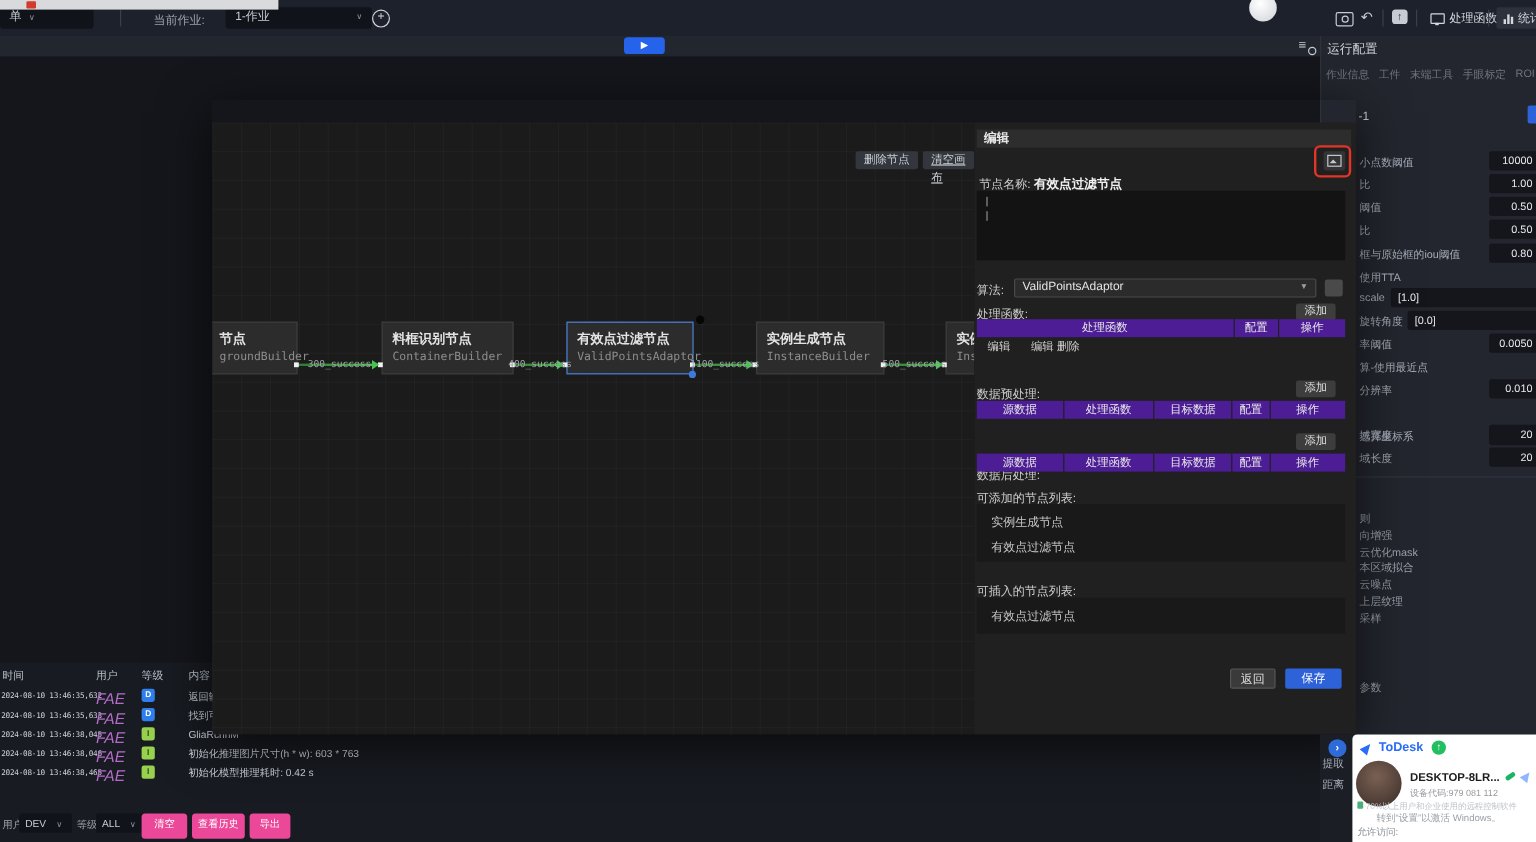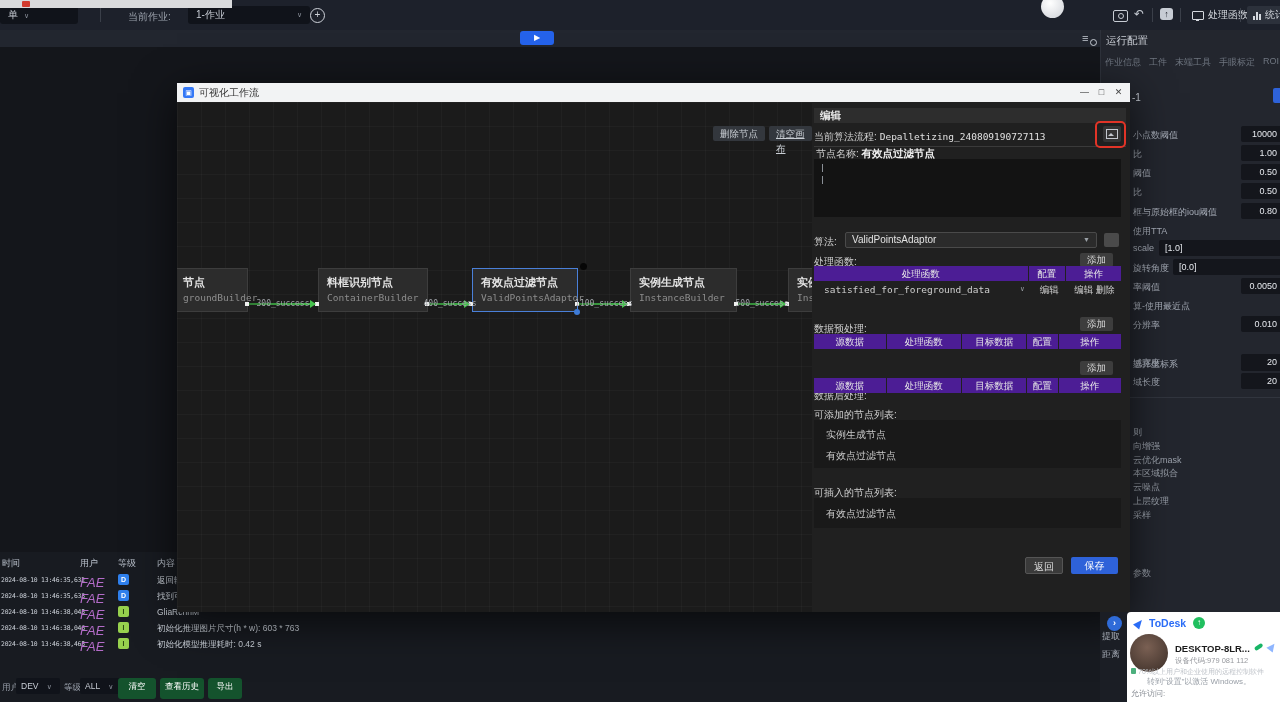--- a/index.html
+++ b/index.html
@@ -61,21 +61,21 @@
   .lg-user{position:absolute;left:80px;top:3px;font-size:13px;color:#b46cc9;font-style:italic;}
   .lg-badge{position:absolute;left:118px;top:2px;width:11px;height:11px;border-radius:2px;
             font-size:7px;font-weight:bold;text-align:center;line-height:11px;}
   .lv-D{background:#2f80ed;color:#fff;}
   .lv-I{background:#97d14e;color:#2c4a12;}
   .lg-content{position:absolute;left:157px;top:3px;font-size:8.5px;color:#ccd2da;white-space:nowrap;}
   .log-ctl{position:absolute;left:0;top:126px;width:100%;height:16px;}
   .lc-label{position:absolute;top:4px;font-size:8.5px;color:#9aa1ac;}
   .lc-select{position:absolute;top:0;height:16px;background:#10131a;border-radius:2px;color:#c7ccd4;
              font-size:8.5px;line-height:16px;padding:0 5px;}
-  .lc-btn{position:absolute;top:0;height:21px;background:#14532d;border-radius:3px;color:#fff;
+  .lc-btn{position:absolute;top:0;height:21px;background:#ec4899;border-radius:3px;color:#fff;
           font-size:8.5px;line-height:16px;text-align:center;}
   
   .modal{position:absolute;left:177px;top:83px;width:953px;height:529px;z-index:10;
          box-shadow:0 10px 40px rgba(0,0,0,.65);}
   .m-titlebar{position:absolute;left:0;top:0;width:953px;height:19px;background:#f2f3f4;display:flex;align-items:center;}
   .m-appicon{width:11px;height:11px;background:#3478f6;border-radius:2px;margin:0 5px 0 6px;
              color:#fff;font-size:7px;line-height:11px;text-align:center;}
   .m-title{font-size:10px;color:#333;}
   .m-ctl{position:absolute;top:0;width:15px;height:19px;color:#444;font-size:9px;line-height:19px;text-align:center;}
   .m-body{position:absolute;left:0;top:19px;width:953px;height:510px;display:flex;}
@@ -333,27 +333,20 @@
       <span class="lc-select" style="left:16px;width:34px;"><span>DEV</span> <span class="tb-caret">∨</span></span>
       <span class="lc-label" style="left:64px;">等级</span>
       <span class="lc-select" style="left:80px;width:30px;"><span>ALL</span> <span class="tb-caret">∨</span></span>
       <span class="lc-btn" style="left:118px;width:38px;">清空</span>
       <span class="lc-btn" style="left:160px;width:44px;">查看历史</span>
       <span class="lc-btn" style="left:208px;width:34px;">导出</span>
     </div>
   </div>
 
   <div class="modal">
-    <div class="m-titlebar">
-      <span class="m-appicon">▣</span>
-      <span class="m-title">可视化工作流</span>
-      <span class="m-ctl" style="right:38px;">—</span>
-      <span class="m-ctl" style="right:21px;">□</span>
-      <span class="m-ctl" style="right:4px;">✕</span>
-    </div>
     <div class="m-body">
 
       <div class="canvas">
         <div class="cv-btn" style="left:536px;">删除节点</div>
         <div class="cv-btn" style="left:592px;text-decoration:underline;">清空画布</div>
 
         <div class="node clipA" style="left:-46px;width:117px;">
           <span class="n-title">节点</span>
           <span class="n-sub">groundBuilder</span>
         </div>
@@ -397,24 +390,20 @@
         <div class="eport" style="left:608px;"></div>
         <div class="earrow" style="left:603px;"></div>
         <span class="elabel" style="left:555px;">500_success</span>
 
         <div class="bport"></div>
         <div class="bdot"></div>
       </div>
 
       <div class="editor">
         <div class="ed-head">编辑</div>
-        <div class="ed-flow">
-          <span class="ed-row-label">当前算法流程:</span>
-          <b>Depalletizing_240809190727113</b>
-        </div>
         <div class="ed-flow-icon"></div>
         <div class="red-annot"></div>
         <div class="ed-name">
           <span>节点名称:</span>
           <b>有效点过滤节点</b>
         </div>
         <div class="ed-textarea">
           <span class="ed-cursor" style="top:5px;"></span>
           <span class="ed-cursor" style="top:17px;"></span>
         </div>
@@ -426,21 +415,20 @@
 
         <span class="ed-sec-label" style="top:153px;">处理函数:</span>
         <span class="add-btn" style="top:151px;">添加</span>
         <div class="tbl" style="top:164px;">
           <div class="hrow">
             <div class="hcell w70">处理函数</div>
             <div class="hcell w12">配置</div>
             <div class="hcell w18">操作</div>
           </div>
           <div class="drow">
-            <div class="dcell fn-name w70"><span>satisfied_for_foreground_data</span><i>∨</i></div>
             <div class="dcell w12" style="text-align:center;">编辑</div>
             <div class="dcell w18" style="text-align:center;">
               <span>编辑</span>
               <span>删除</span>
             </div>
           </div>
         </div>
 
         <span class="ed-sec-label" style="top:220px;">数据预处理:</span>
         <span class="add-btn" style="top:215px;">添加</span>

